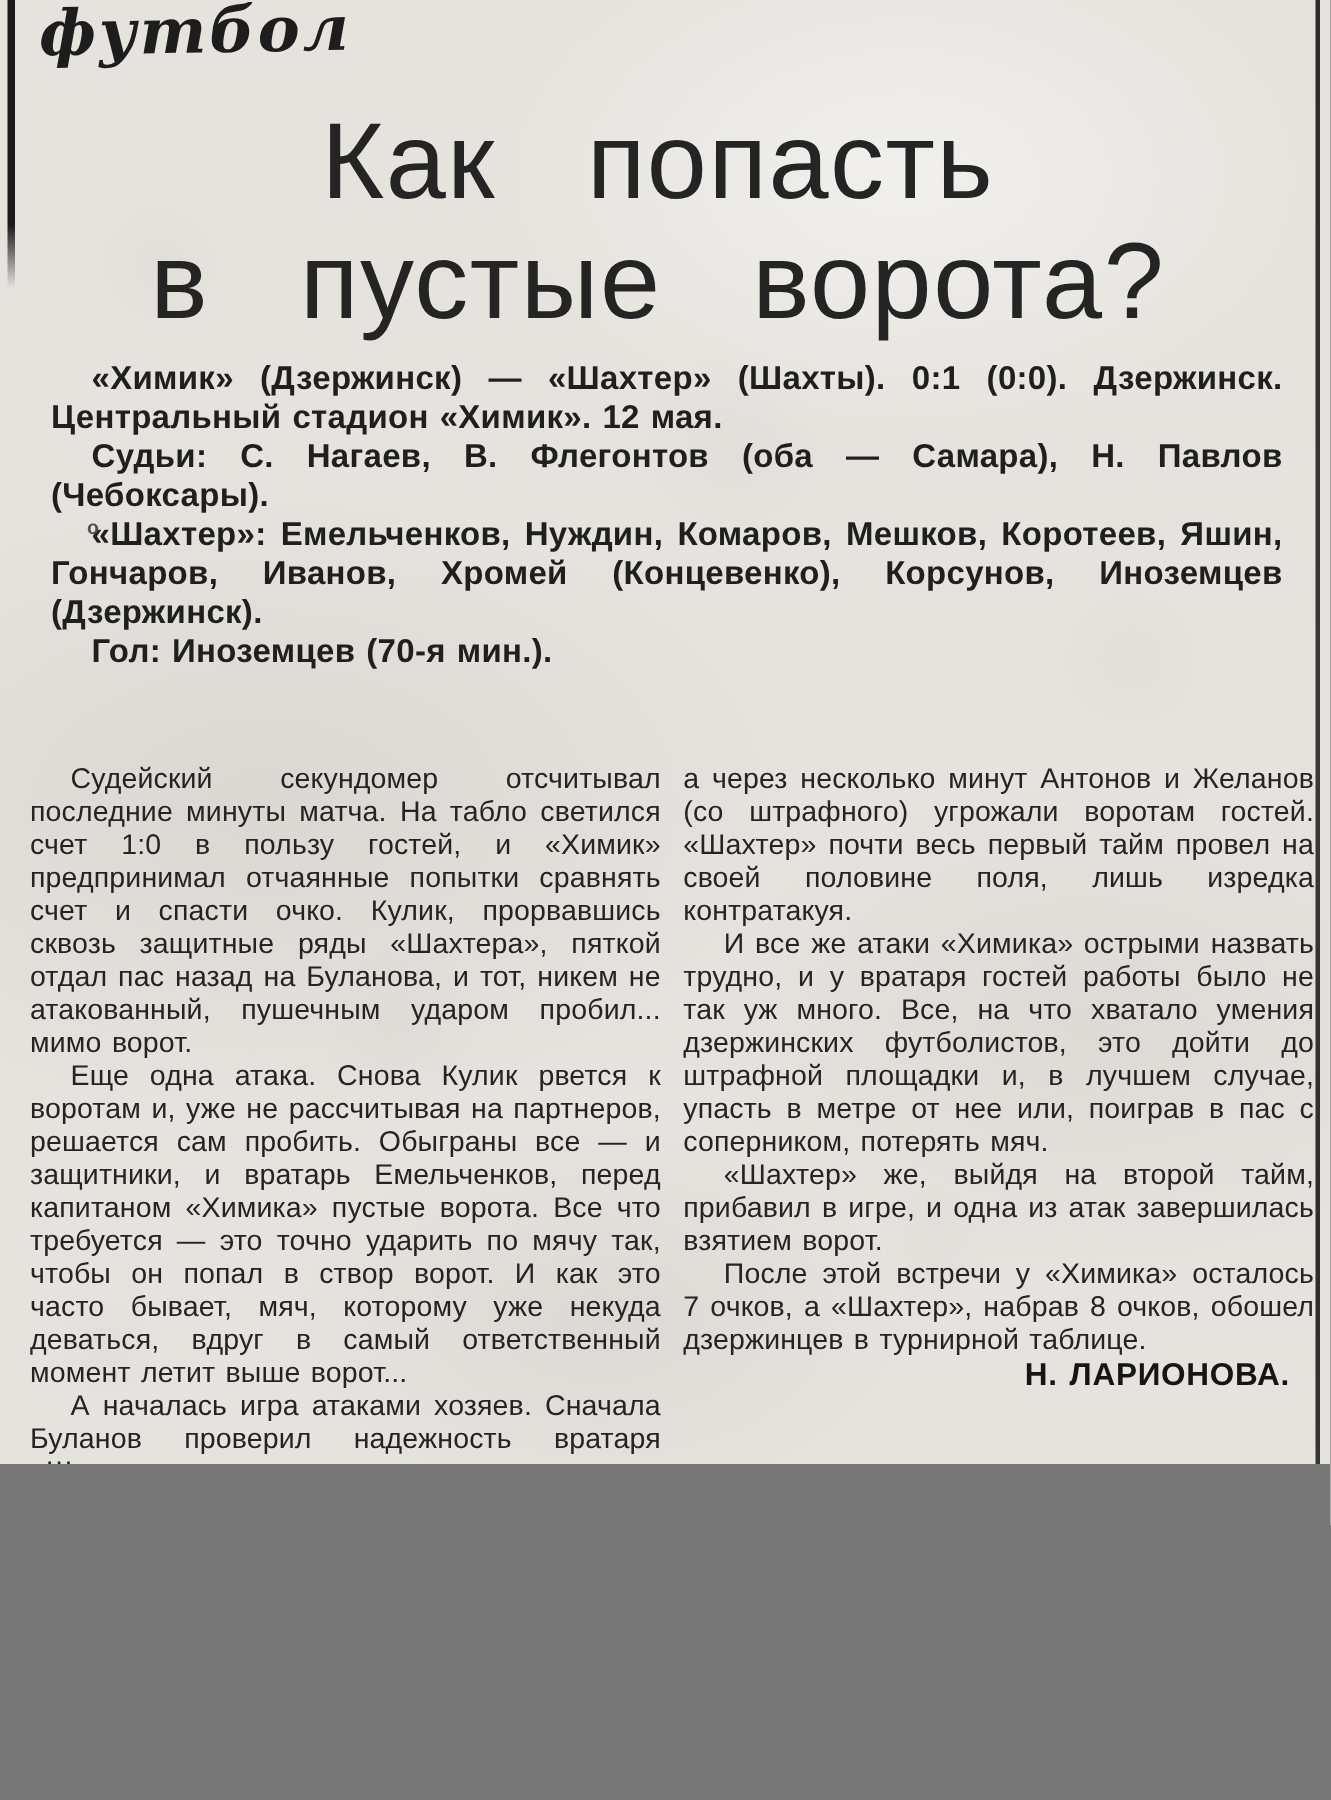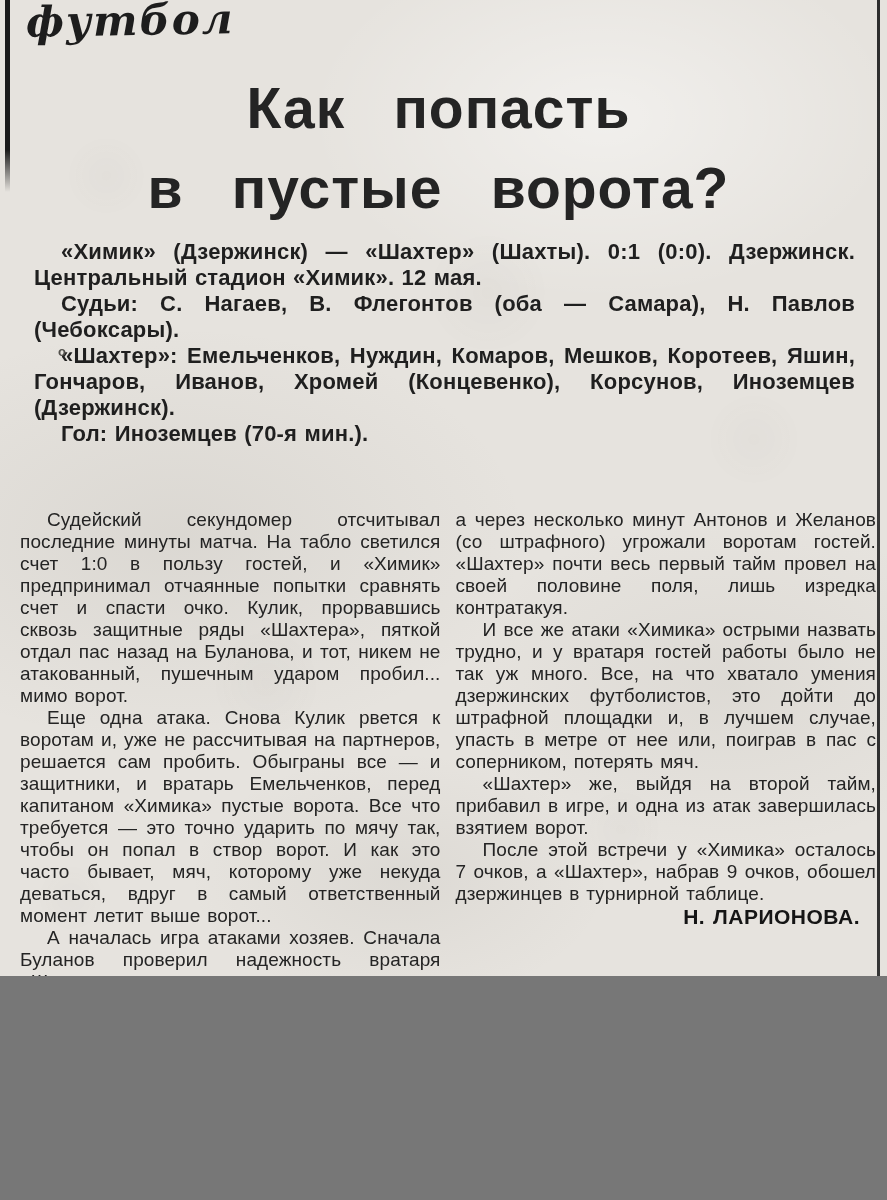--- a/index.html
+++ b/index.html
@@ -43,21 +43,21 @@
   .section-label{
     position:absolute;top:-4px;left:26px;
     font-family:"DejaVu Serif", serif;
     font-style:italic;font-weight:bold;
     font-size:42px;letter-spacing:2px;color:#1d1d1d;
     transform:rotate(-1deg);
   }
   .headline{
     position:absolute;top:68px;left:30px;right:40px;
     margin:0;text-align:center;
-    font-size:57px;font-weight:bold;color:#242424;
+    font-size:72px;font-weight:normal;color:#242424;
     letter-spacing:1px;line-height:80px;
   }
   .headline .hl{display:block;word-spacing:.55em;}
   .lede{
     position:absolute;top:239px;left:34px;right:32px;
     font-size:22px;font-weight:bold;line-height:26px;color:#1f1f1f;
     letter-spacing:.2px;
   }
   .lede p{margin:0;text-indent:27px;text-align:justify;word-spacing:1px;}
   .stray-o{
@@ -113,17 +113,17 @@
   <div class="columns">
     <div class="col">
       <p>Судейский секундомер отсчитывал последние минуты матча.  На табло светился счет 1:0 в пользу гостей, и «Химик» предпринимал отчаянные попытки сравнять счет и спасти очко. Кулик, прорвавшись сквозь защитные ряды «Шахтера», пяткой отдал пас назад на Буланова, и тот,  никем не атакованный, пушечным ударом пробил... мимо ворот.</p>
       <p>Еще одна атака. Снова Кулик рвется к воротам и, уже не рассчитывая на партнеров, решается сам пробить. Обыграны все — и защитники, и вратарь Емельченков, перед капитаном «Химика» пустые ворота. Все что требуется — это точно ударить по мячу так, чтобы он попал в створ ворот. И как это часто бывает, мяч, которому уже некуда деваться, вдруг в самый ответственный момент летит выше ворот...</p>
       <p class="fill-last">А началась игра атаками хозяев. Сначала Буланов проверил надежность вратаря «Шахтера»,</p>
     </div>
     <div class="col">
       <p class="cont">а через несколько минут Антонов и Желанов (со штрафного) угрожали воротам гостей. «Шахтер» почти весь  первый тайм провел на своей половине поля, лишь изредка контратакуя.</p>
       <p>И все же атаки «Химика» острыми назвать трудно, и у вратаря гостей работы было  не так уж много. Все, на что хватало умения дзержинских футболистов, это дойти до штрафной площадки и, в лучшем случае, упасть в метре от нее или, поиграв в пас с соперником, потерять мяч.</p>
       <p>«Шахтер» же, выйдя на второй тайм, прибавил в игре, и одна из атак завершилась взятием ворот.</p>
-      <p>После этой встречи у «Химика» осталось 7 очков,  а «Шахтер», набрав 9 очков, обошел дзержинцев в турнирной таблице.</p>
+      <p>После этой встречи у «Химика» осталось 7 очков,  а «Шахтер», набрав 8 очков, обошел дзержинцев в турнирной таблице.</p>
       <p class="byline">Н. ЛАРИОНОВА.</p>
     </div>
   </div>
 </div>
 
 </body></html>

